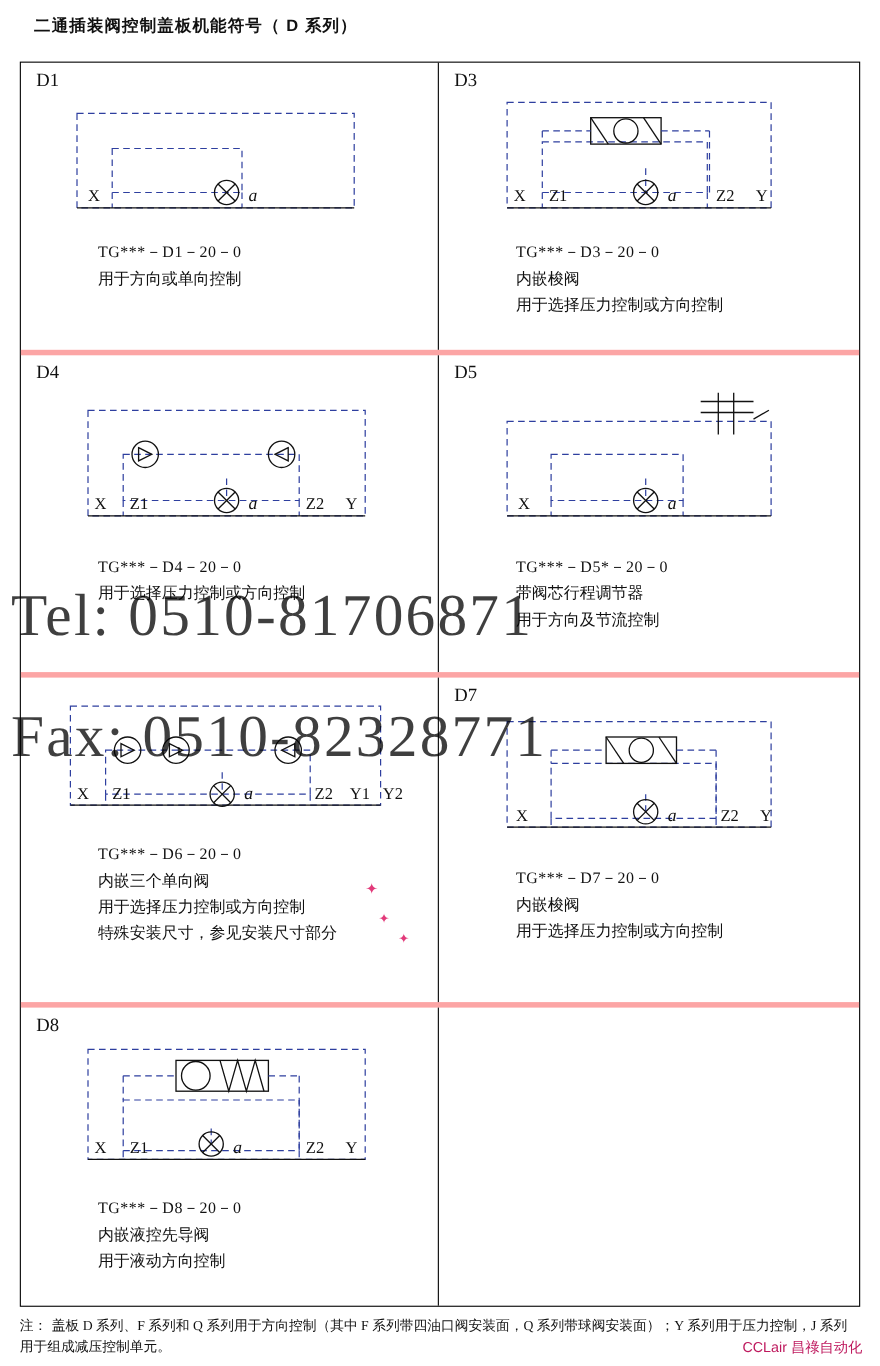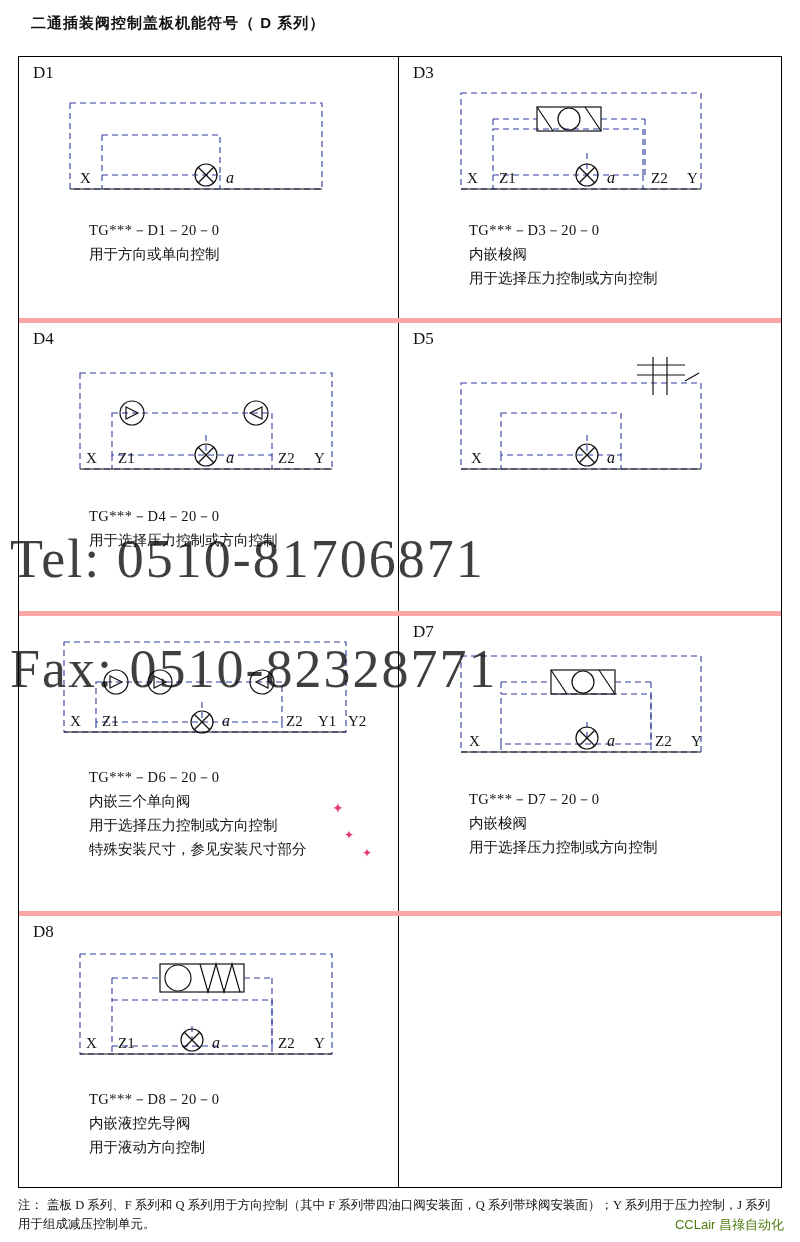--- a/index.html
+++ b/index.html
@@ -84,21 +84,21 @@
     width:764px;
     font-size:12.5px;
     line-height:1.5;
   }
   .footnote .fn-label{float:left;margin-right:4px;}
   .brand{
     position:absolute;
     right:16px;top:1216px;
     font-family:"Liberation Sans", sans-serif;
     font-size:13px;
-    color:#4d7c0f;
+    color:#be185d;
     text-align:center;
   }
 
   svg{display:block;}
   .dash{stroke:#2e3f9f;stroke-width:1.1;fill:none;stroke-dasharray:6 4;}
   .solid{stroke:#111;stroke-width:1.2;fill:none;}
   text.lbl{font-family:"Liberation Serif", serif;font-size:15px;fill:#111;}
   text.lbl-it{font-family:"Liberation Serif", serif;font-size:16px;fill:#111;font-style:italic;}
 </style>
 </head>
@@ -215,20 +215,25 @@
             <line class="dash" x1="180" y1="104" x2="180" y2="118"></line>
             <line class="dash" x1="146" y1="84" x2="146" y2="104"></line>
             <circle class="solid" cx="146" cy="104" r="11"></circle>
             <line class="solid" x1="138" y1="96" x2="154" y2="112"></line>
             <line class="solid" x1="154" y1="96" x2="138" y2="112"></line>
             <line class="solid" x1="20" y1="118" x2="260" y2="118"></line>
             <text class="lbl" x="30" y="112">X</text>
             <text class="lbl-it" x="166" y="112">a</text>
           </svg>
         </div>
+        <div class="captions">
+          <div class="line mono">TG***－D5*－20－0</div>
+          <div class="line">带阀芯行程调节器</div>
+          <div class="line">用于方向及节流控制</div>
+        </div>
       </div>
     </div>
 
     <div class="row" style="height:300px;">
       <div class="cell" style="width:380px;">
         <div class="diagram">
           <svg width="320" height="140" viewBox="0 0 320 140">
             <rect class="dash" x="14" y="20" width="282" height="90"></rect>
             <rect class="dash" x="46" y="60" width="186" height="40"></rect>
             <circle class="solid" cx="66" cy="60" r="12"></circle>

